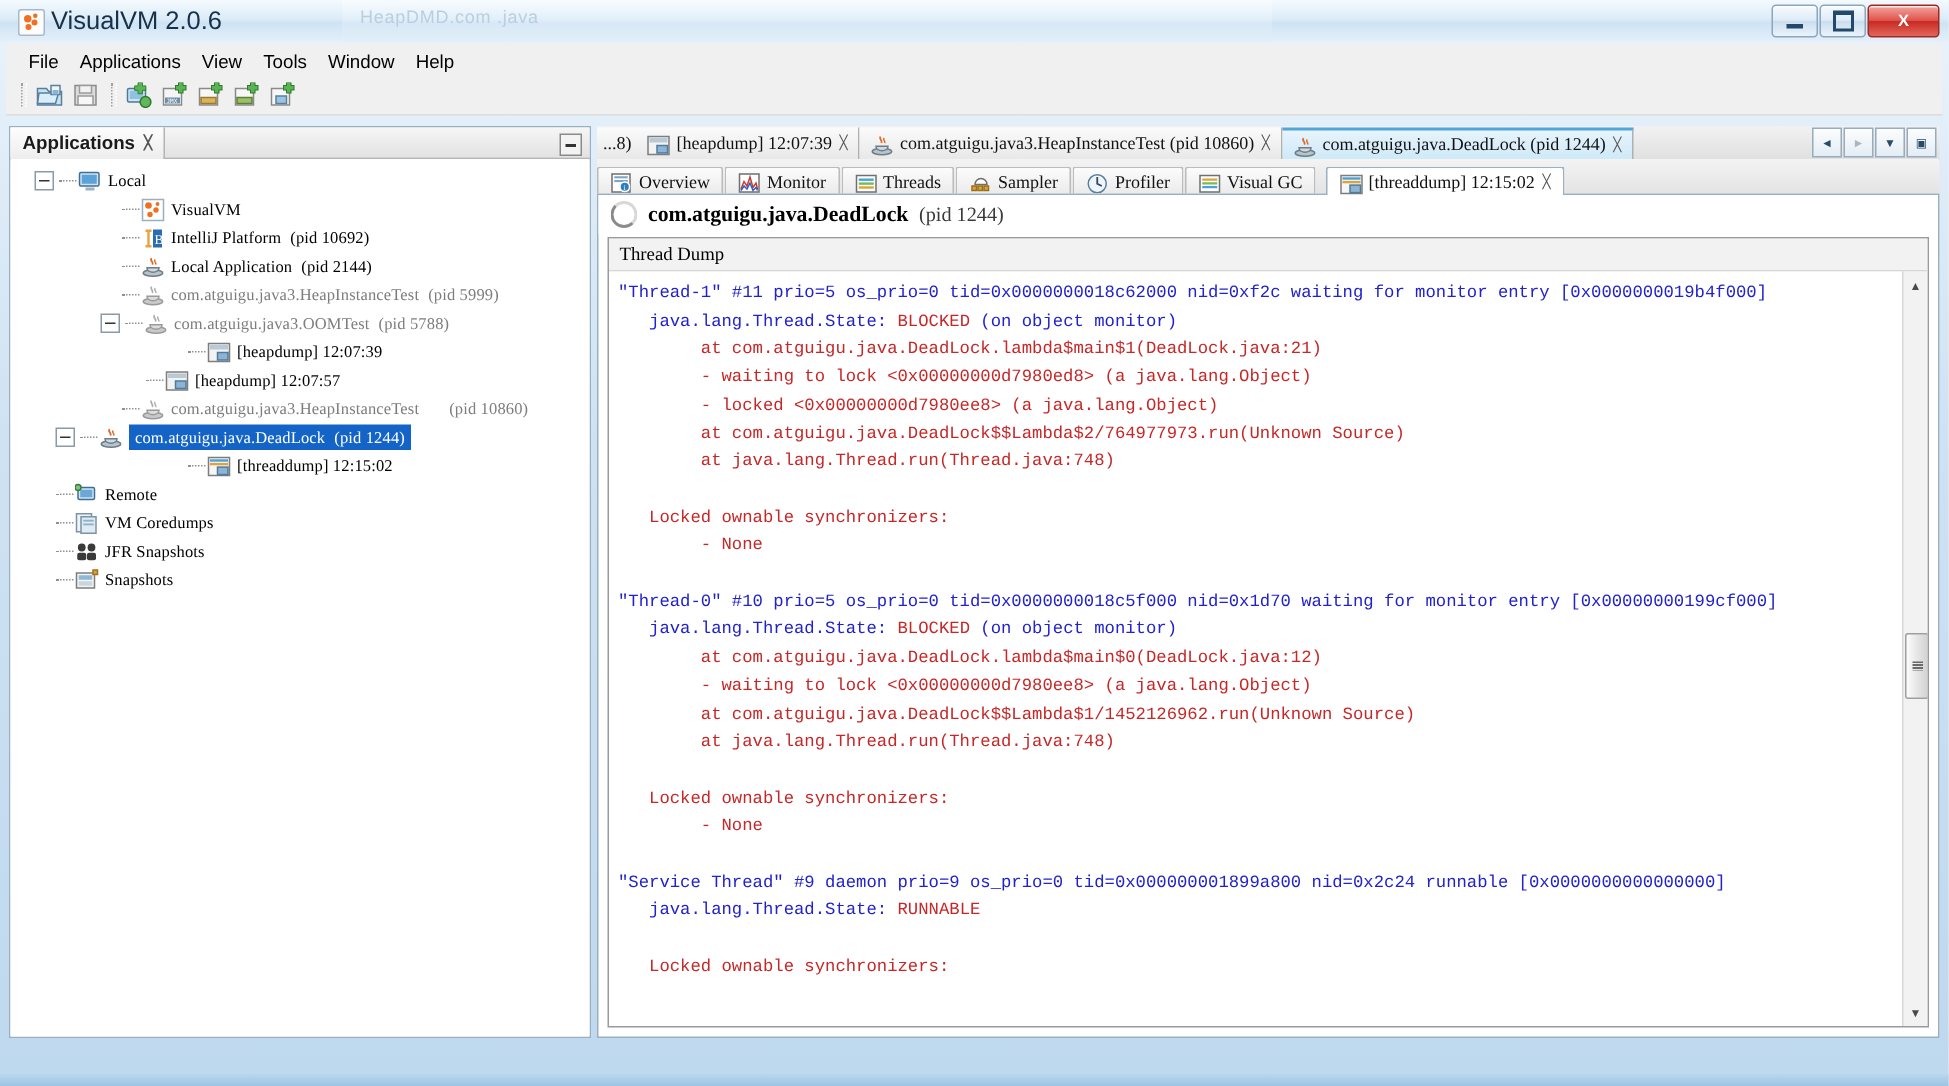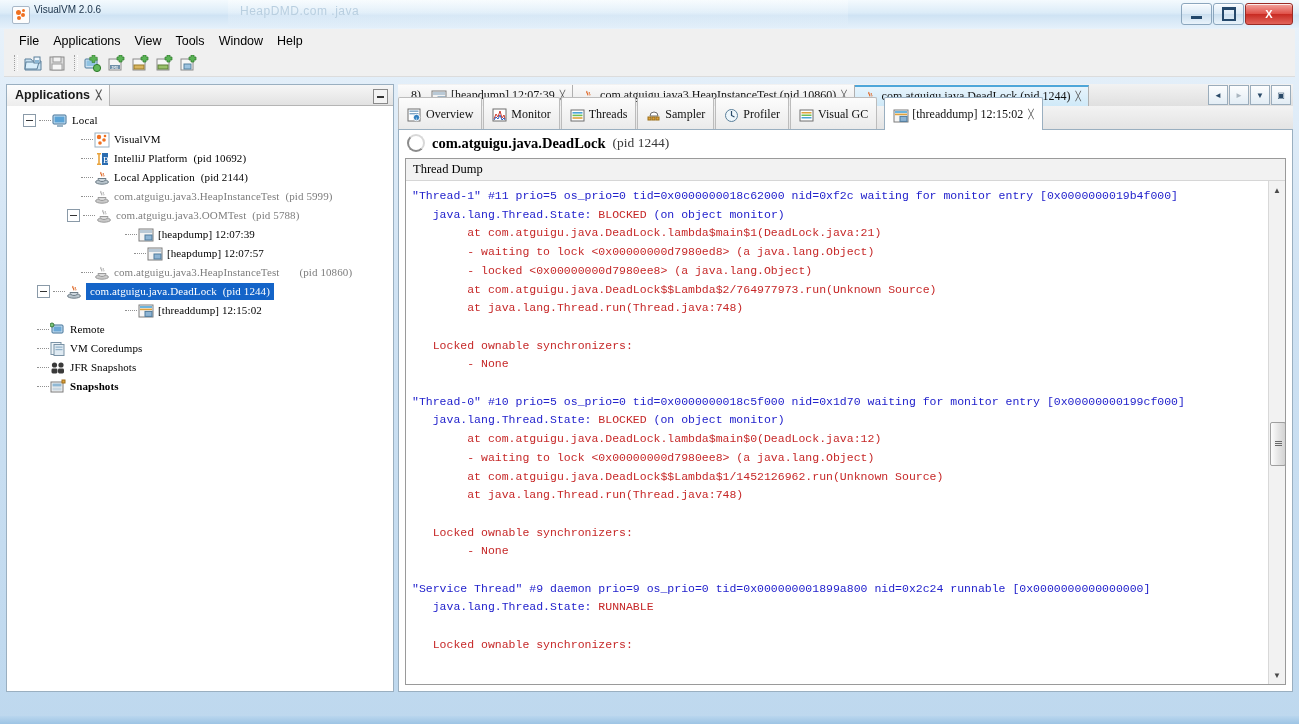--- a/index.html
+++ b/index.html
@@ -28,21 +28,21 @@
   .title-ghost{
     position:absolute;left:240px;top:4px;font-size:12px;color:#b9cfe0;
     letter-spacing:.5px;white-space:nowrap;
   }
   .app-icon{
     position:absolute;left:12px;top:6px;width:16px;height:16px;
     border:1px solid #a8b8c8;background:#fdfdfd;border-radius:2px;
   }
   .app-icon .blob{position:absolute;background:#f07020;border-radius:50%;}
   .title-text{
-    position:absolute;left:34px;top:4px;font-size:10px;color:#183048;
+    position:absolute;left:34px;top:4px;font-size:17px;color:#183048;
     font-family:"Liberation Sans",sans-serif;white-space:nowrap;
   }
   .winbtns{position:absolute;right:6px;top:3px;display:flex;gap:1px;align-items:center;}
   .winbtn{
     width:29px;height:20px;border:1px solid #8ba6bd;border-radius:3px;
     background:linear-gradient(to bottom,#f6fbfe,#dceaf6 50%,#cadeee 51%,#e9f3fb);
     display:flex;align-items:center;justify-content:center;
     font-size:11px;color:#24486b;box-shadow:inset 0 1px 0 rgba(255,255,255,.8);
   }
   .winbtn.close{
@@ -159,21 +159,21 @@
     font-size:8px;color:#2a4a68;
   }
   .navbtn.disabled{color:#aab6c0;}
 
   .subtabs{
     position:absolute;left:0;top:22px;width:895px;height:24px;
     background:linear-gradient(to bottom,#f3f3f3,#e3e3e3);
     display:flex;align-items:flex-end;
   }
   .stab{
-    height:33px;display:flex;align-items:center;gap:5px;padding:0 8px;
+    height:19px;display:flex;align-items:center;gap:5px;padding:0 8px;
     font-size:12px;font-family:"Liberation Serif",serif;color:#111;
     background:linear-gradient(to bottom,#fcfcfc,#eaeaea);
     border:1px solid #bcbcbc;border-bottom:none;margin-right:1px;
     border-radius:2px 2px 0 0;box-sizing:border-box;white-space:nowrap;
   }
   .stab.active{
     background:#ffffff;border-color:#9aafc0;
     position:relative;z-index:3;
   }
   .stab .sicon{width:14px;height:13px;flex:none;}
@@ -438,21 +438,21 @@
             <span class="expander none"></span>
             <span class="dash"></span>
             <span class="ticon"><svg width="16" height="16" viewBox="0 0 16 16">
                 <rect x="1" y="2" width="14" height="12" fill="#f3f3f3" stroke="#7d7d7d"></rect>
                 <rect x="2" y="3" width="12" height="3" fill="#b9c9d6"></rect>
                 <rect x="7" y="8" width="7" height="5" fill="#8db4d4" stroke="#4f7b9c"></rect>
               </svg></span>
             <span><span class="tlabel">[heapdump] 12:07:39</span></span>
           </div>
         </div>
-        <div class="trow" style="padding-left: 24px; margin-left: 37px;">
+        <div class="trow" style="padding-left: 24px;">
           <div style="display: flex; align-items: center; height: 19px; padding-left: 52px;">
             <span class="expander none"></span>
             <span class="dash"></span>
             <span class="ticon"><svg width="16" height="16" viewBox="0 0 16 16">
                 <rect x="1" y="2" width="14" height="12" fill="#f3f3f3" stroke="#7d7d7d"></rect>
                 <rect x="2" y="3" width="12" height="3" fill="#b9c9d6"></rect>
                 <rect x="7" y="8" width="7" height="5" fill="#8db4d4" stroke="#4f7b9c"></rect>
               </svg></span>
             <span><span class="tlabel">[heapdump] 12:07:57</span></span>
           </div>
@@ -529,21 +529,21 @@
             <span class="dash"></span>
             <span class="ticon"><svg width="16" height="16" viewBox="0 0 16 16">
                 <circle cx="4.5" cy="5" r="2.6" fill="#3a3a3a"></circle>
                 <circle cx="11" cy="5" r="2.6" fill="#3a3a3a"></circle>
                 <rect x="1.5" y="8.5" width="6" height="5" rx="1.4" fill="#3a3a3a"></rect>
                 <rect x="8" y="8.5" width="6" height="5" rx="1.4" fill="#3a3a3a"></rect>
               </svg></span>
             <span><span class="tlabel">JFR Snapshots</span></span>
           </div>
         </div>
-        <div class="trow" style="padding-left: 8px; font-weight: bold;">
+        <div class="trow" style="padding-left: 8px;">
           <div style="display: flex; align-items: center; height: 19px; padding-left: 8px;">
             <span class="expander none"></span>
             <span class="dash"></span>
             <span class="ticon"><svg width="16" height="16" viewBox="0 0 16 16">
                 <rect x="1" y="3" width="12" height="10" fill="#f3f3f3" stroke="#7d7d7d"></rect>
                 <rect x="2.5" y="4.5" width="9" height="3" fill="#8fb8d4"></rect>
                 <rect x="2.5" y="8.5" width="9" height="3" fill="#c8d6e0"></rect>
                 <rect x="12" y="1" width="3" height="3" fill="#e0a23c" stroke="#a06f18"></rect>
               </svg></span>
             <span><span class="tlabel">Snapshots</span></span>

